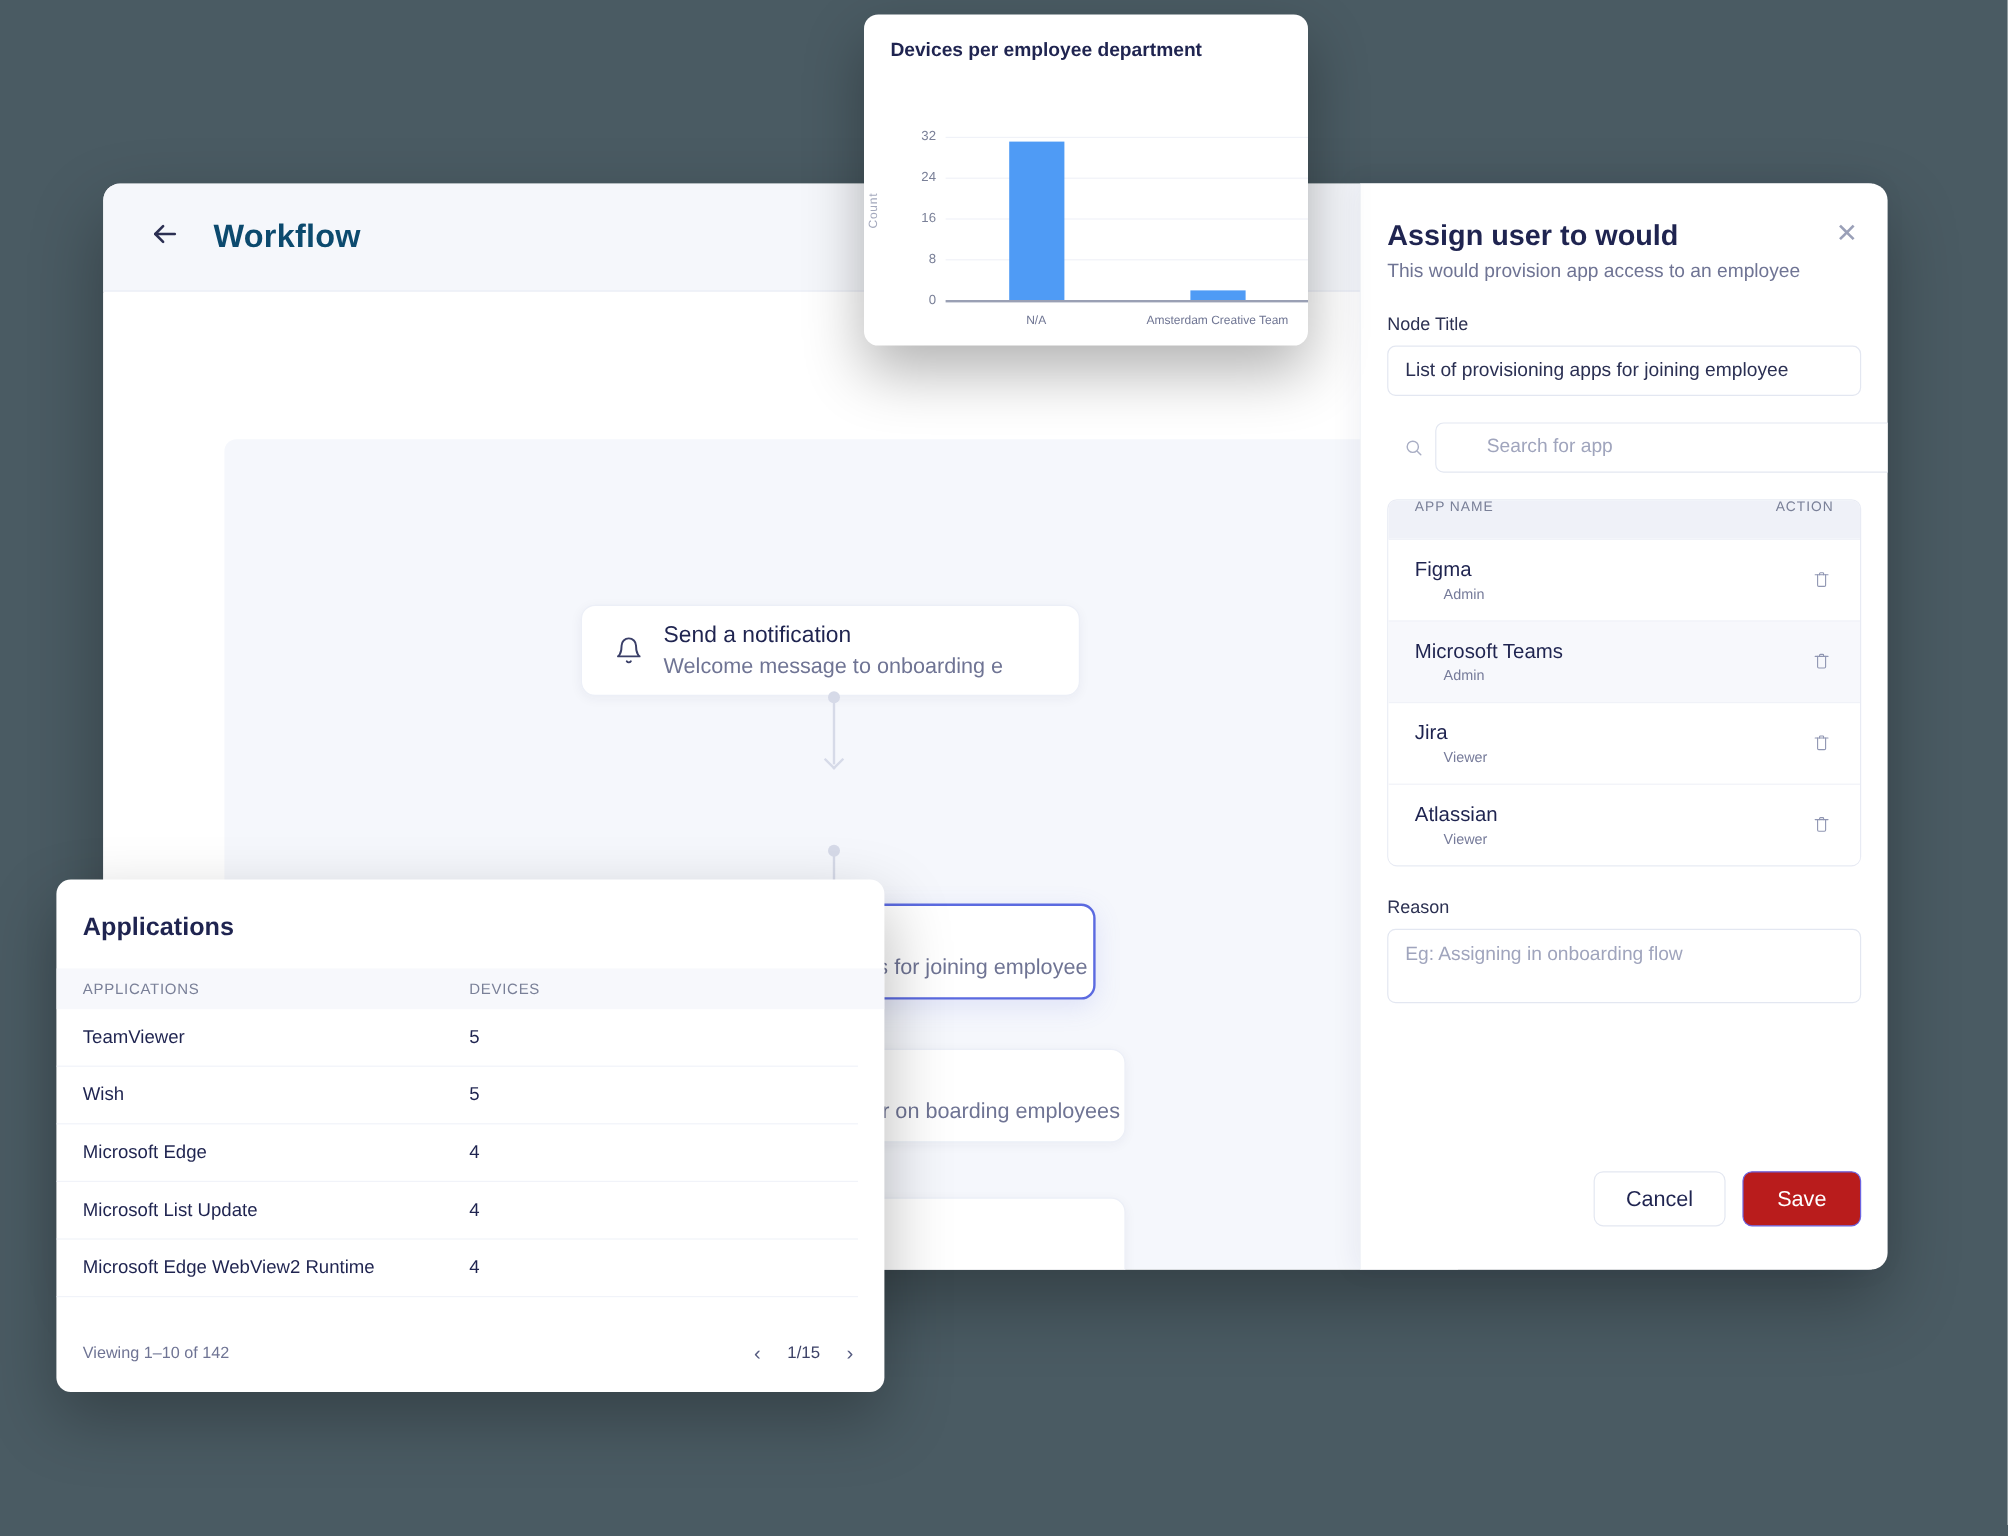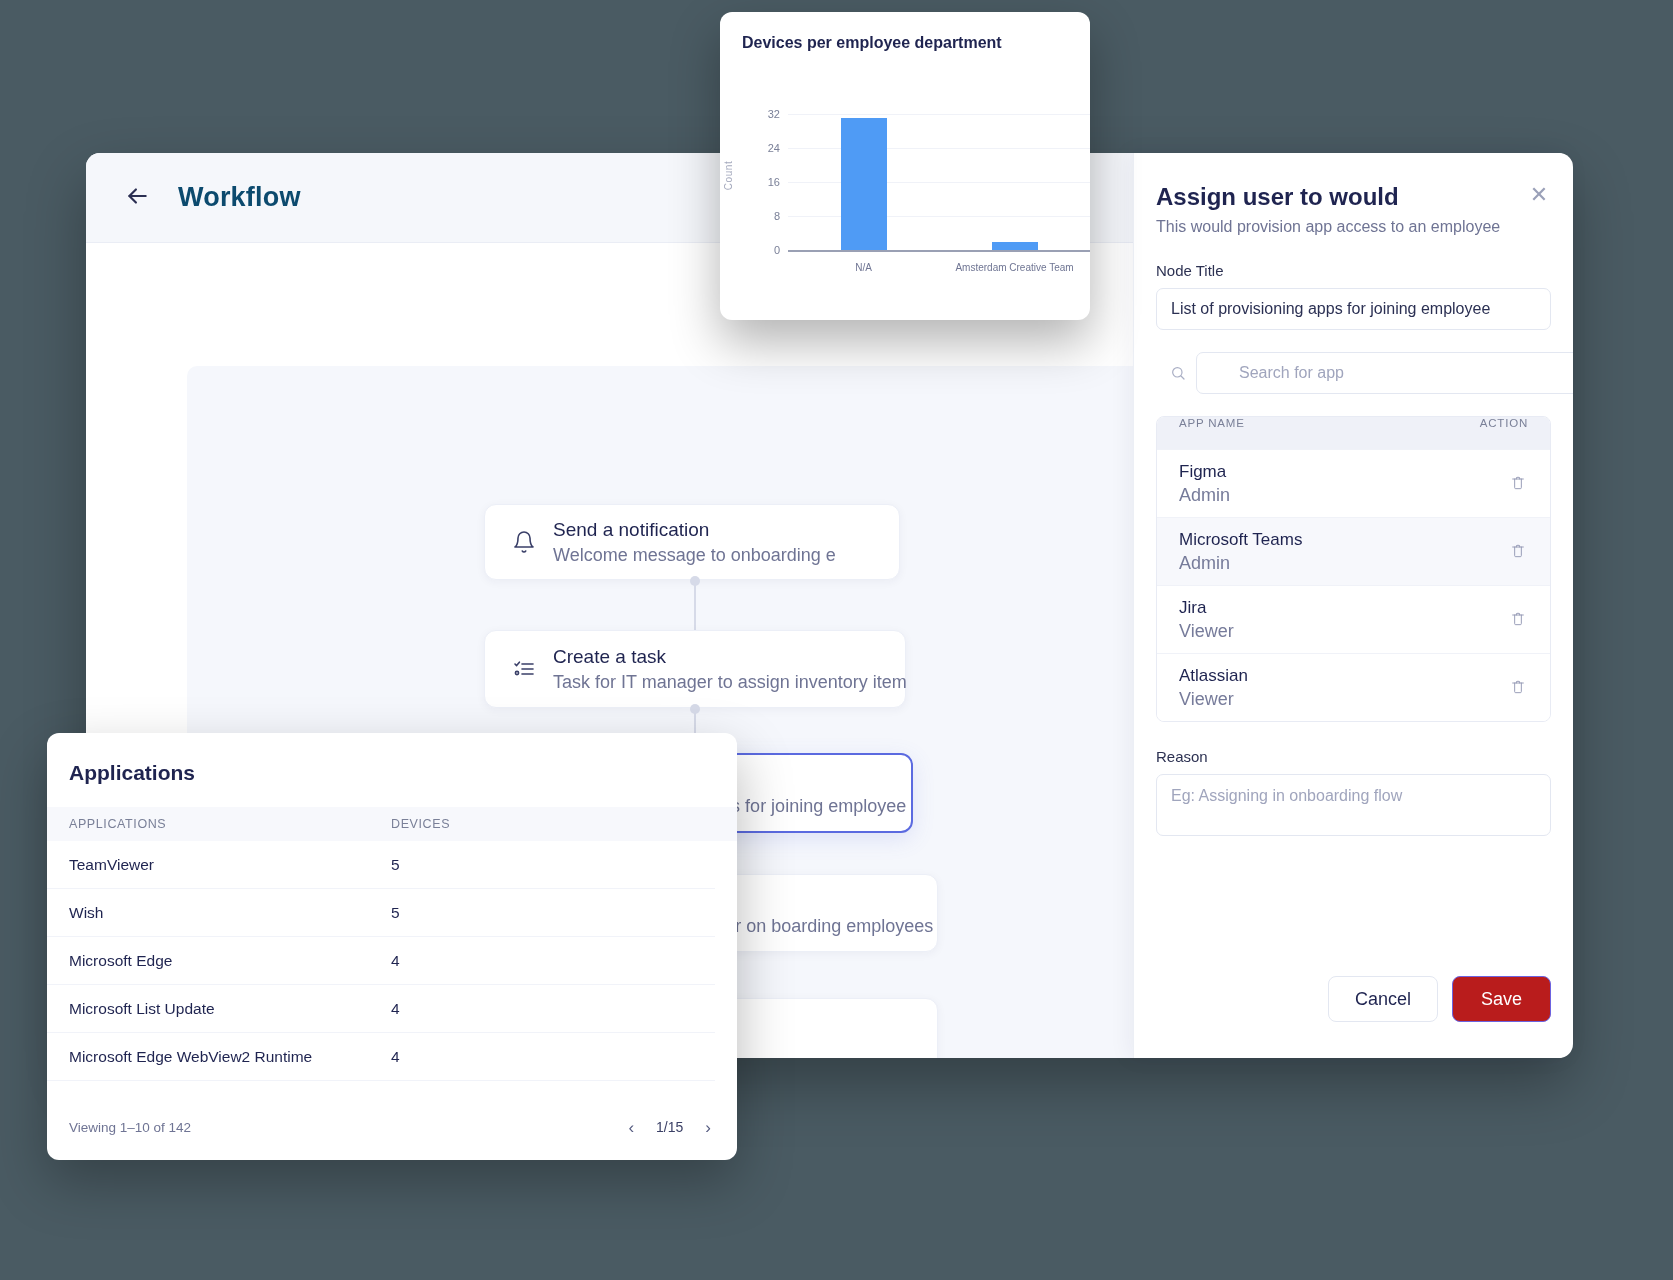--- a/index.html
+++ b/index.html
@@ -70,21 +70,21 @@
     border-right:2px solid #d6dae8; border-bottom:2px solid #d6dae8;
     transform:rotate(45deg);
   }
   .c1{ top:215px; height:56px; }
   .c2{ top:343px; height:52px; }
   .c3{ top:467px; height:50px; }
   .c4{ top:586px; height:58px; }
 
   
   .chart-card{
-    position:absolute; left:720px; top:12px; width:370px; height:308px;
+    position:absolute; left:720px; top:12px; width:370px; height:276px;
     background:#ffffff; border-radius:12px;
     box-shadow:0 22px 50px rgba(0,0,0,.30);
     overflow:hidden; padding:22px 0 0 0;
   }
   .chart-title{
     font-size:16px; font-weight:bold; color:#1f2450; padding-left:22px; margin-bottom:6px;
   }
   .chart-area{ position:relative; height:240px; margin-left:0; }
   .y-label{
     position:absolute; left:8px; top:112px; transform:rotate(-90deg) translateX(-50%);
@@ -147,21 +147,21 @@
     padding:0 22px; font-size:11.5px; letter-spacing:.8px; color:#7a8098;
   }
   .app-thead .c-name{ flex:1; }
   .app-row{
     display:flex; align-items:center; height:68px; padding:0 22px;
     border-top:1px solid #f0f2f8; background:#fff;
   }
   .app-row.alt{ background:#f7f8fc; }
   .app-info{ flex:1; display:flex; flex-direction:column; justify-content:center;}
   .app-name{ font-size:17px; color:#1f2450; margin-bottom:3px; }
-  .app-role{ font-size:18px; color:#767b9a; }
+  .app-role{ font-size:12px; color:#767b9a;margin-left:24px; }
   .trash{ width:18px;height:18px; cursor:pointer; }
   .trash svg{ width:16px;height:16px; stroke:#9096b2; fill:none; stroke-width:1.4;}
 
   .reason-label{ font-size:15px; color:#2c3152; margin:26px 0 9px 0; }
   .reason-box{
     width:100%; height:62px; border:1px solid #e3e7f1; border-radius:7px;
     padding:12px 14px; font-size:16px; color:#2b3053;
     font-family:"Liberation Sans", sans-serif; resize:none; outline:none;
   }
   .reason-box::placeholder{ color:#a0a5bd; }
@@ -236,35 +236,20 @@
         <div class="node-text">
           <div class="node-title">Send a notification</div>
           <div class="node-sub">Welcome message to onboarding e</div>
         </div>
       </div>
       <div class="conn c1">
           <span class="dot"></span>
           <span class="arrow"></span>
         </div>
 
-      <div class="node n2">
-        <div class="node-icon">
-          <svg viewBox="0 0 24 24" stroke-linecap="round" stroke-linejoin="round">
-            <polyline points="3 7 4.6 8.6 7.4 5.2"></polyline>
-            <circle cx="5" cy="16" r="1.6"></circle>
-            <line x1="10" y1="7" x2="21" y2="7"></line>
-            <line x1="10" y1="12" x2="21" y2="12"></line>
-            <line x1="10" y1="17" x2="21" y2="17"></line>
-          </svg>
-        </div>
-        <div class="node-text">
-          <div class="node-title">Create a task</div>
-          <div class="node-sub">Task for IT manager to assign inventory item</div>
-        </div>
-      </div>
       <div class="conn c2">
           <span class="dot"></span>
           <span class="arrow"></span>
         </div>
 
       <div class="node n3 selected">
         <div class="node-icon">
           <svg viewBox="0 0 24 24" stroke-linecap="round" stroke-linejoin="round">
             <rect x="6" y="6" width="12" height="12" rx="2"></rect>
             <circle cx="12" cy="12" r="2.2"></circle>

